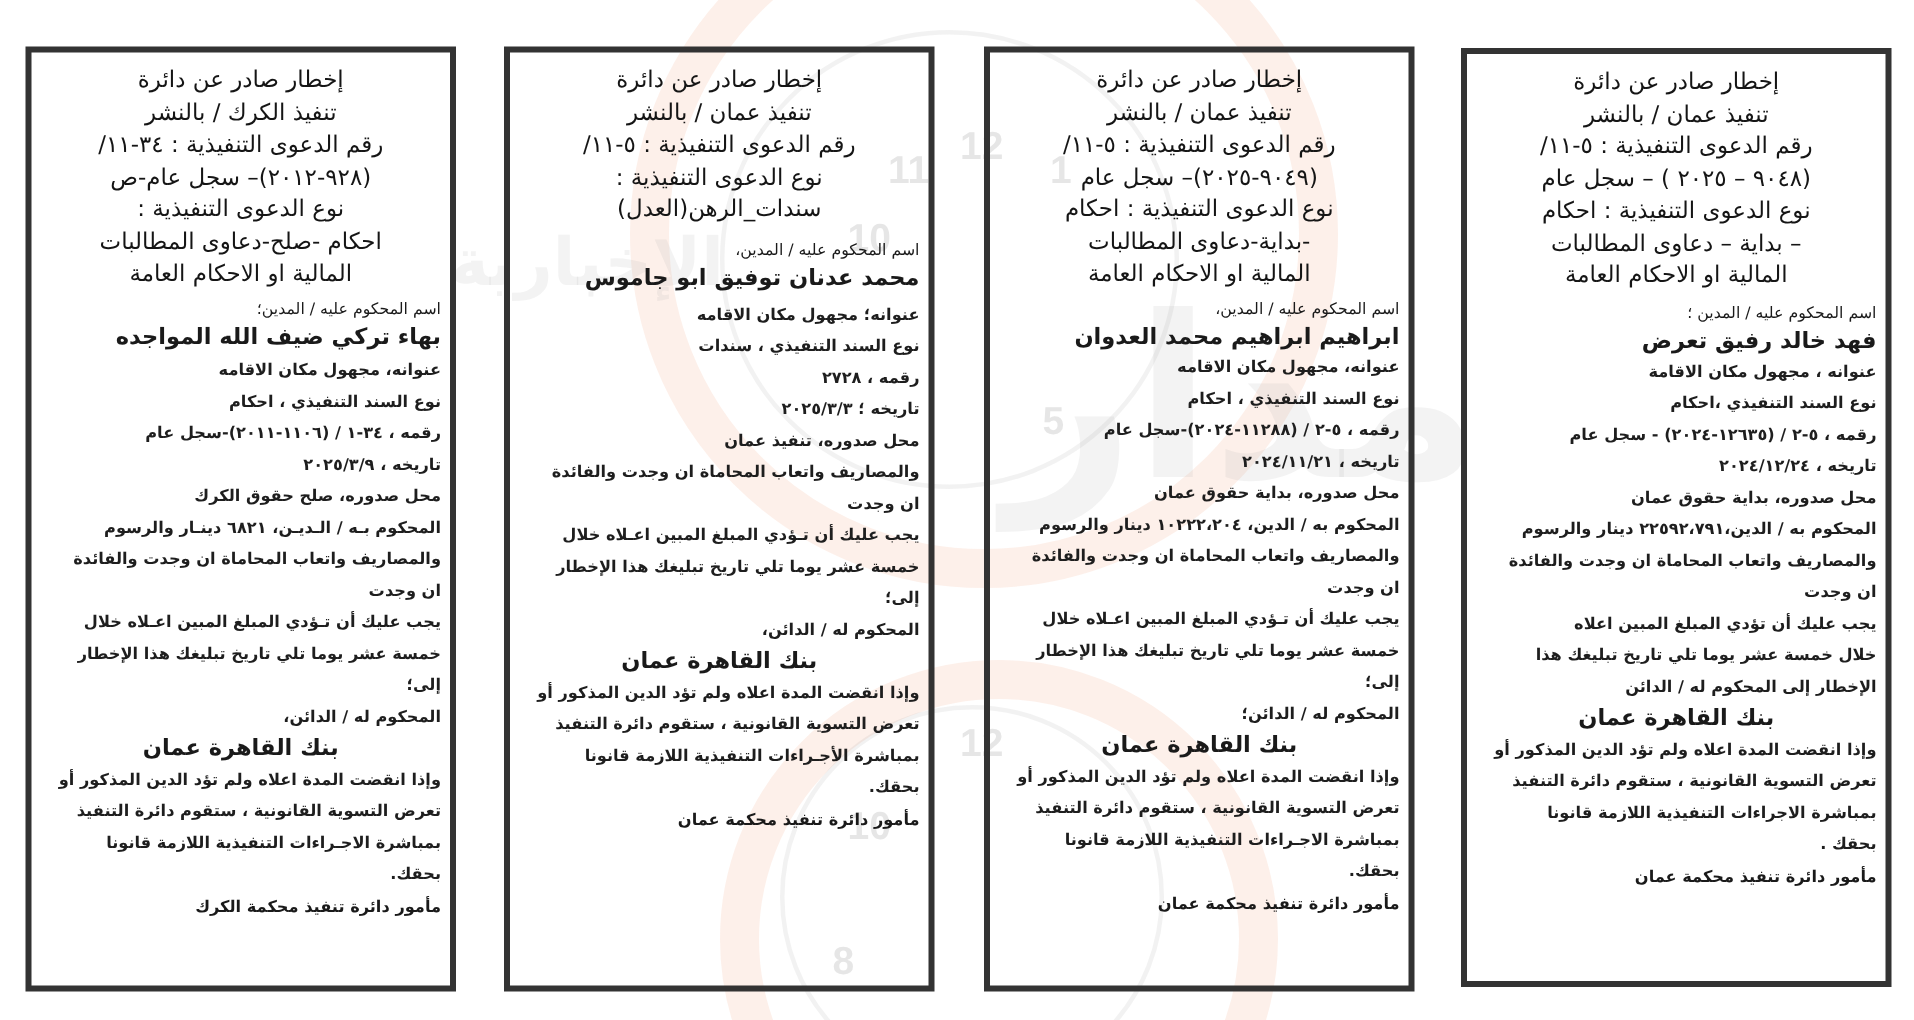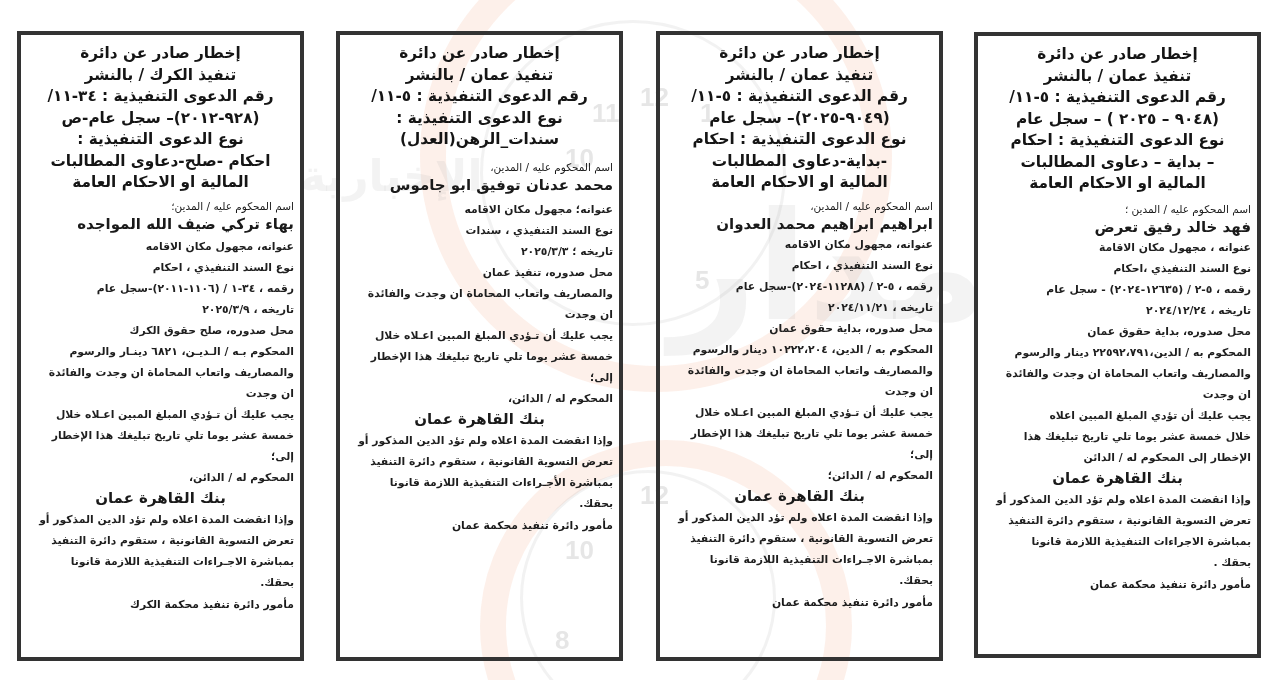--- a/index.html
+++ b/index.html
@@ -27,21 +27,21 @@
     color: rgba(170,170,170,0.14); direction: rtl; white-space: nowrap;
   }
   .notice {
     position: absolute; top: 31px; width: 279px; height: 622px;
     border: 4px solid #333333; background: transparent;
     direction: rtl; box-sizing: content-box; z-index: 1;
     padding: 0;
   }
   .notice-inner { padding: 6px 6px 0 6px; }
   .title {
-    text-align: center; font-weight: bold; font-size: 15.3px;
+    text-align: center; font-weight: normal; font-size: 15.3px;
     line-height: 21.5px; color: #151515; margin-top: 2px;
   }
   .title div { white-space: nowrap; }
   .label-small { font-size: 10.5px; line-height: 16px; margin-top: 4px; font-weight: normal; }
   .name-line {
     text-align: right; font-weight: bold; font-size: 15px; line-height: 20px;
     white-space: nowrap;
   }
   .body-line {
     font-size: 10.8px; line-height: 21px; font-weight: bold; color: #1e1e1e;
@@ -117,20 +117,21 @@
       <div>تنفيذ عمان / بالنشر</div>
       <div>رقم الدعوى التنفيذية : ٥-١١/</div>
       <div>نوع الدعوى التنفيذية :</div>
       <div>سندات_الرهن(العدل)</div>
     </div>
     <div class="label-small" style="margin-top:8px;">اسم المحكوم عليه / المدين،</div>
     <div class="name-line">محمد عدنان توفيق ابو جاموس</div>
     <div style="margin-top:4px;">
       <div class="body-line">عنوانه؛ مجهول مكان الاقامه</div>
       <div class="body-line">نوع السند التنفيذي ، سندات</div>
+      <div class="body-line">رقمه ، ٢٧٢٨</div>
       <div class="body-line">تاريخه ؛ ٢٠٢٥/٣/٣</div>
       <div class="body-line">محل صدوره، تنفيذ عمان</div>
       <div class="body-line">والمصاريف واتعاب المحاماة ان وجدت والفائدة</div>
       <div class="body-line">ان وجدت</div>
       <div class="body-line">يجب عليك أن تـؤدي المبلغ المبين اعـلاه خلال</div>
       <div class="body-line">خمسة عشر يوما تلي تاريخ تبليغك هذا الإخطار</div>
       <div class="body-line">إلى؛</div>
       <div class="body-line">المحكوم له / الدائن،</div>
     </div>
     <div class="creditor">بنك القاهرة عمان</div>

